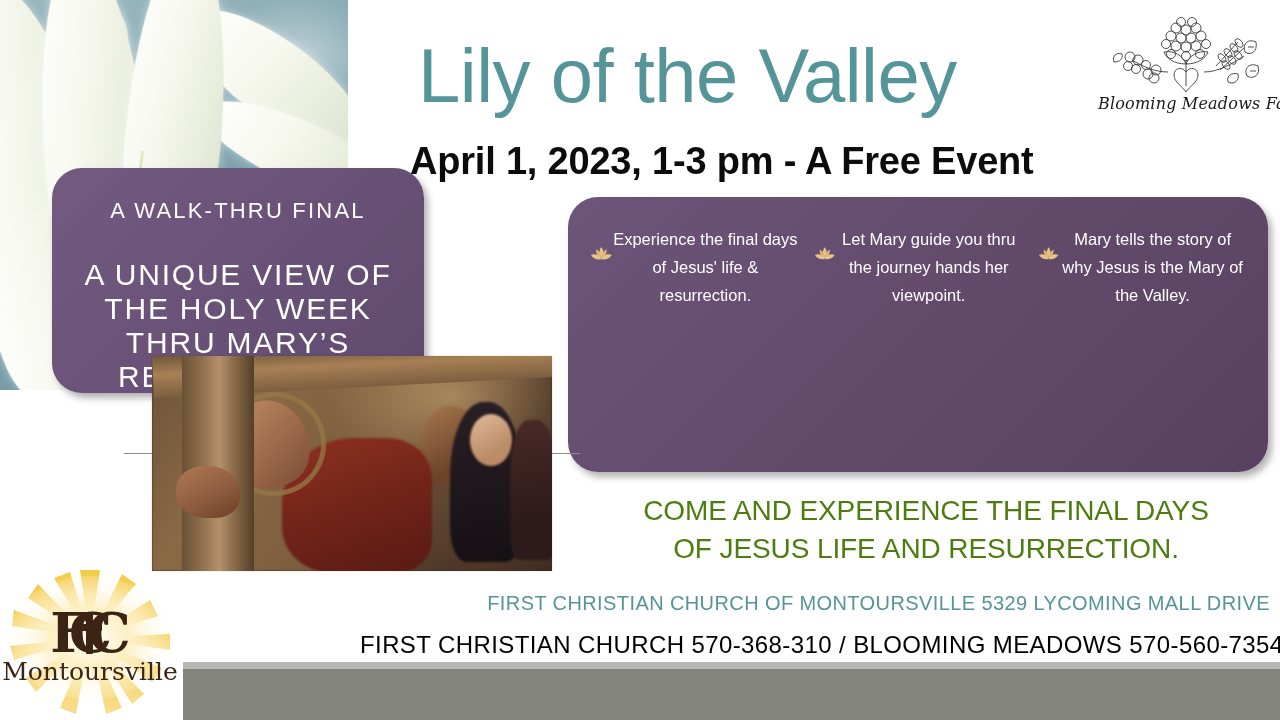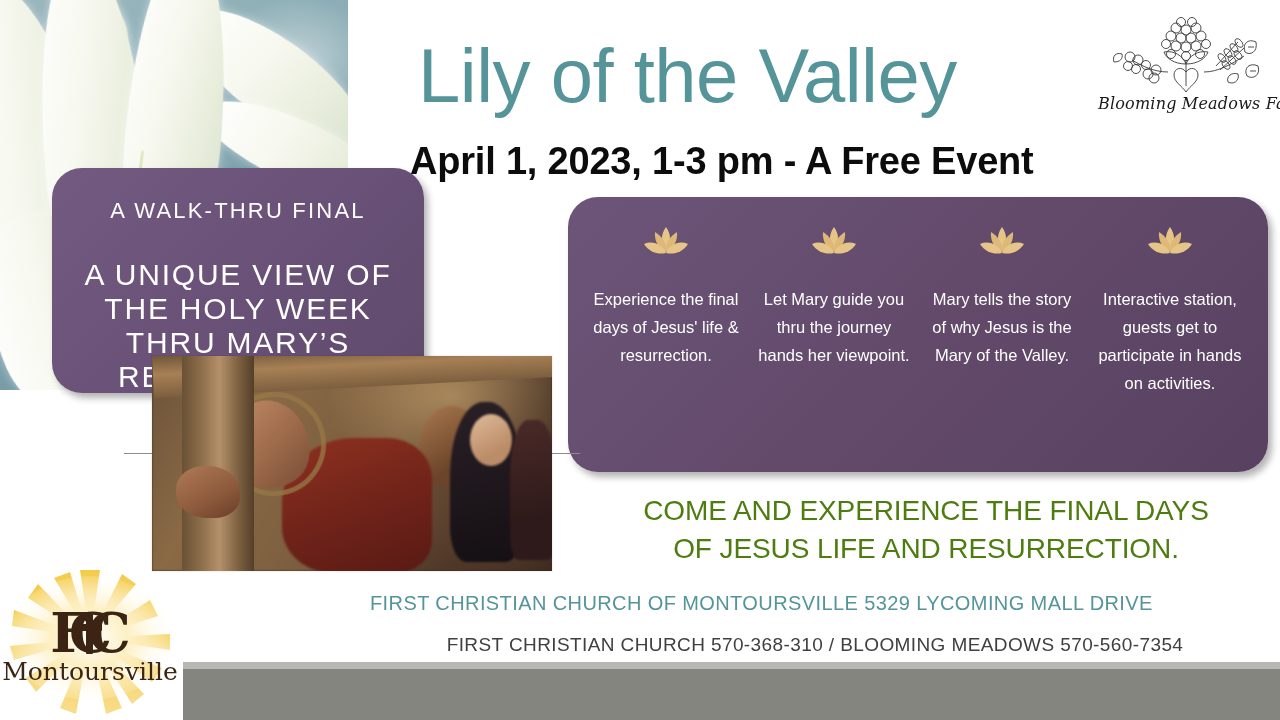--- a/index.html
+++ b/index.html
@@ -91,21 +91,21 @@
     font-size:30px;letter-spacing:1.8px;line-height:34px;font-weight:400;margin-top:12px;
   }
 
   .pbox-cols{
     left:568px;top:197px;width:700px;height:275px;
     background:linear-gradient(135deg,#6c5579 0%,#634a6b 50%,#584160 100%);
     display:flex;flex-direction:row;align-items:flex-start;
     padding:28px 14px 10px 14px;box-sizing:border-box;
   }
   .col{
-    flex:1 1 0;display:flex;flex-direction:column;align-items:center;
+    flex:1 1 0;display:flex;flex-direction:row;align-items:center;
     padding:0 8px;box-sizing:border-box;
   }
   .lotus{width:48px;height:34px;margin-bottom:26px;display:block;}
   .col-text{
     font-size:16.5px;line-height:28px;text-align:center;color:#fff;
     font-weight:400;
   }
 
   
   .jesus-photo{
@@ -181,26 +181,26 @@
   }
 
   
   .callout{
     position:absolute;left:586px;top:492px;width:680px;text-align:center;
     font-size:28px;line-height:38px;color:#4d7c0f;letter-spacing:-0.1px;
   }
 
   
   .foot1{
-    position:absolute;left:370px;top:590px;width:900px;text-align:left;
+    position:absolute;left:370px;top:590px;width:900px;text-align:right;
     font-size:20px;line-height:26px;color:#55959a;letter-spacing:.4px;white-space:nowrap;
   }
   .foot2{
     position:absolute;left:360px;top:632px;width:910px;text-align:center;
-    font-size:19px;line-height:26px;color:#404040;letter-spacing:.4px;white-space:nowrap;
+    font-size:24px;line-height:26px;color:#000000;letter-spacing:.4px;white-space:nowrap;
   }
 
   
   .fcc{position:absolute;left:2px;top:568px;width:182px;height:148px;}
   .fcc svg{display:block;}
 
   
   .graybar{
     position:absolute;left:183px;top:662px;width:1097px;height:58px;
     background:#83857e;
@@ -329,30 +329,20 @@
       <svg class="lotus" viewBox="0 0 48 34">
         <path d="M24 2 C29 9 30 18 24 26 C18 18 19 9 24 2Z" fill="#e6c588"></path>
         <path d="M24 27 C17 24 12 16 13 7 C20 11 25 19 24 27Z" fill="#ddb877"></path>
         <path d="M24 27 C31 24 36 16 35 7 C28 11 23 19 24 27Z" fill="#ddb877"></path>
         <path d="M24 28 C16 30 7 27 2 19 C11 15 21 20 24 28Z" fill="#e6c588"></path>
         <path d="M24 28 C32 30 41 27 46 19 C37 15 27 20 24 28Z" fill="#e6c588"></path>
       </svg>
       <div class="col-text">Mary tells the story of why Jesus is the Mary of the Valley.</div>
     </div>
 
-    <div class="col">
-      <svg class="lotus" viewBox="0 0 48 34">
-        <path d="M24 2 C29 9 30 18 24 26 C18 18 19 9 24 2Z" fill="#e6c588"></path>
-        <path d="M24 27 C17 24 12 16 13 7 C20 11 25 19 24 27Z" fill="#ddb877"></path>
-        <path d="M24 27 C31 24 36 16 35 7 C28 11 23 19 24 27Z" fill="#ddb877"></path>
-        <path d="M24 28 C16 30 7 27 2 19 C11 15 21 20 24 28Z" fill="#e6c588"></path>
-        <path d="M24 28 C32 30 41 27 46 19 C37 15 27 20 24 28Z" fill="#e6c588"></path>
-      </svg>
-      <div class="col-text">Interactive station, guests get to participate in hands on activities.</div>
-    </div>
 
   </div>
 
   <div class="rule-left"></div>
   <div class="rule-right"></div>
 
   <div class="jesus-photo">
     <div class="jp-bg"></div>
     <div class="beam-h"></div>
     <div class="onlooker-a"></div>

